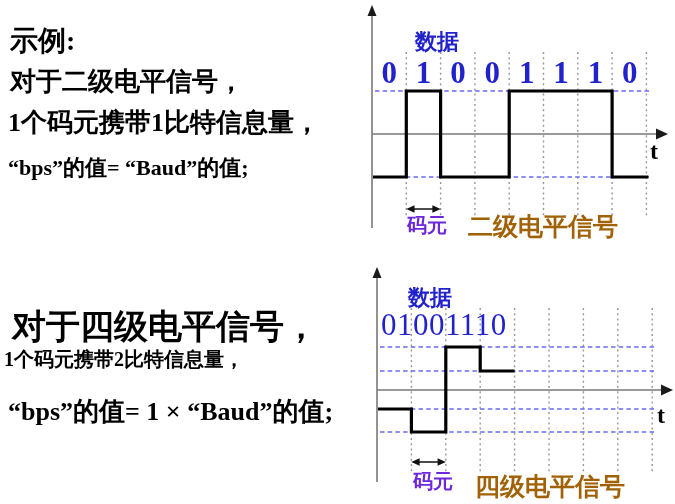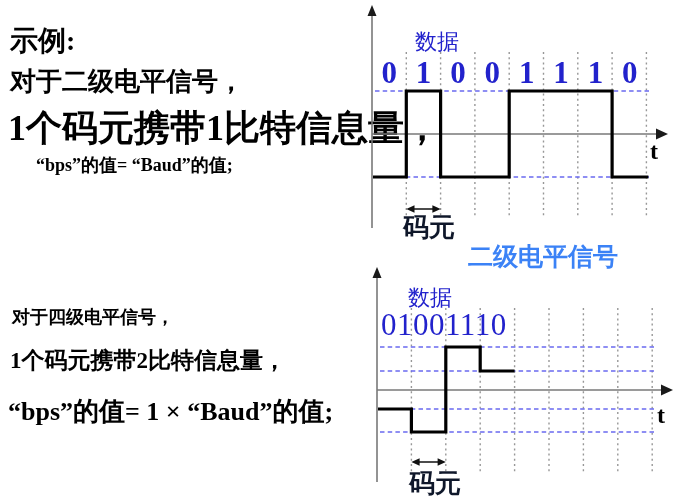--- a/index.html
+++ b/index.html
@@ -20,43 +20,43 @@
   }
   .txt {
     position: absolute;
     color: #000;
     font-weight: bold;
     white-space: nowrap;
     line-height: 1.15;
   }
   .heading   { left: 10px;  top: 25px;  font-size: 28px; }
   .i-line1   { left: 10px;  top: 67px;  font-size: 26px; }
-  .i-line2   { left: 8px;   top: 108px; font-size: 36px; }
-  .i-line3   { left: 8px;   top: 155px; font-size: 18px; margin-left: 28px; }
-  .q-line1   { left: 12px;  top: 307px; font-size: 18px; }
-  .q-line2   { left: 10px;  top: 348px; font-size: 23px; }
+  .i-line2   { left: 8px;   top: 108px; font-size: 26px; }
+  .i-line3   { left: 8px;   top: 155px; font-size: 22px; }
+  .q-line1   { left: 12px;  top: 307px; font-size: 34px; }
+  .q-line2   { left: 4px;  top: 348px; font-size: 20px; }
   .q-line3   { left: 8px;   top: 397px; font-size: 26px; }
 
   .diagram { position: absolute; }
   .diagram1 { left: 337px; top: 0;     width: 338px; height: 250px; }
   .diagram2 { left: 337px; top: 262px; width: 338px; height: 242px; }
   .diagram svg { position: absolute; left: 0; top: 0; }
 
   .axis line   { stroke: var(--axis); stroke-width: 1.6; }
   .arrowhead   { fill: #1a1a1a; }
   .gridline    { stroke: var(--grid); stroke-width: 1.4; stroke-dasharray: 2 3.2; }
   .dash        { stroke: var(--dash); stroke-width: 1.7; stroke-dasharray: 4.5 3.2; }
   .wf          { fill: none; stroke: var(--wf); stroke-width: 3.2; stroke-linejoin: miter; }
   .marrow line    { stroke: #111; stroke-width: 1.5; }
   .marrow polygon { fill: #111; }
 
   .data-label {
     position: absolute;
     color: var(--blue);
-    font-weight: normal;
+    font-weight: bold;
     font-size: 22px;
     line-height: 1;
     white-space: nowrap;
   }
   .bits-row {
     position: absolute;
     display: flex;
     color: var(--blue);
     font-weight: bold;
     font-size: 31px;
@@ -74,35 +74,34 @@
   }
   .t-label {
     position: absolute;
     color: #000;
     font-weight: bold;
     font-size: 24px;
     line-height: 1;
   }
   .symbol-label {
     position: absolute;
-    color: #0f172a;
+    color: #6d28d9;
     font-weight: bold;
-    font-size: 26px;
+    font-size: 20px;
     line-height: 1;
     text-align: center;
     white-space: nowrap;
   }
   .caption {
     position: absolute;
-    color: #3b82f6;
+    color: #a16207;
     font-weight: bold;
     font-size: 25px;
     line-height: 1;
     white-space: nowrap;
-    margin-top: 30px;
   }
 </style>
 </head>
 <body>
 
 <div class="canvas">
 
   <div class="txt heading">示例:</div>
   <div class="txt i-line1">对于二级电平信号，</div>
   <div class="txt i-line2">1个码元携带1比特信息量，</div>
@@ -181,15 +180,16 @@
       <g class="marrow">
         <line x1="77" y1="200" x2="106" y2="200"></line>
         <polygon points="74.4,200 82.6,196.3 82.6,203.7"></polygon>
         <polygon points="108.8,200 100.6,196.3 100.6,203.7"></polygon>
       </g>
     </svg>
     <div class="data-label" style="left:71px; top:25px;">数据</div>
     <div class="bits-tight" style="left:44px; top:47px;">01001110</div>
     <div class="t-label" style="left:320px; top:141px;">t</div>
     <div class="symbol-label" style="left:72px; top:209px; width:48px;">码元</div>
+    <div class="caption" style="left:138px; top:212px;">四级电平信号</div>
   </div>
 
 </div>
 
 </body></html>

